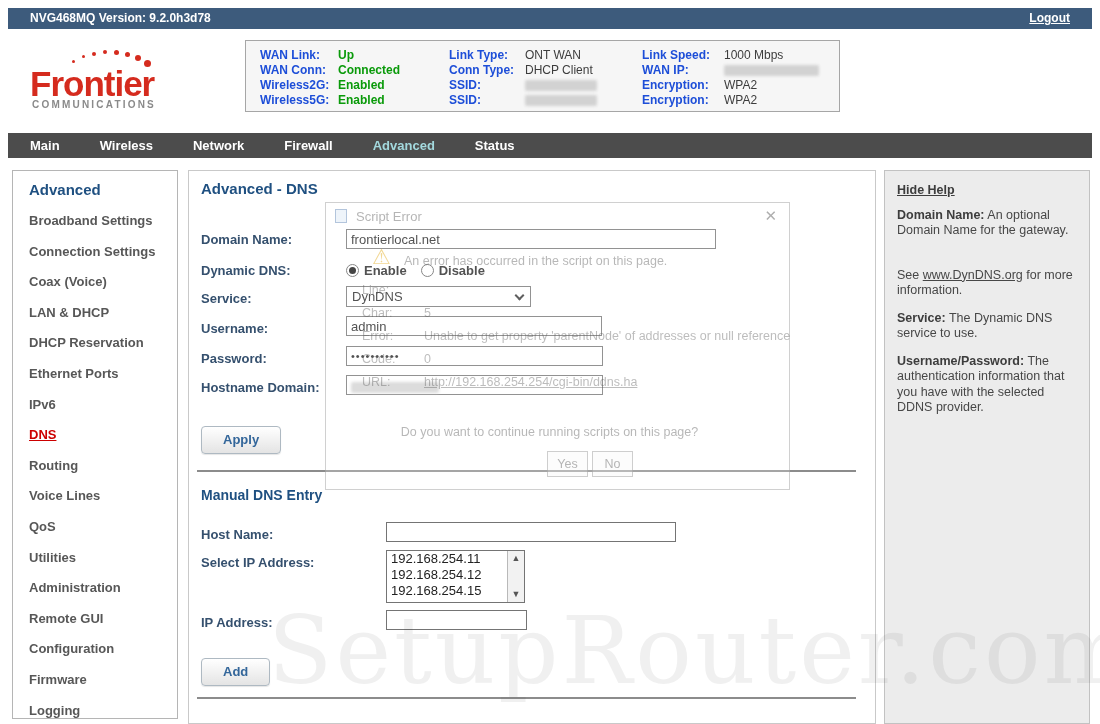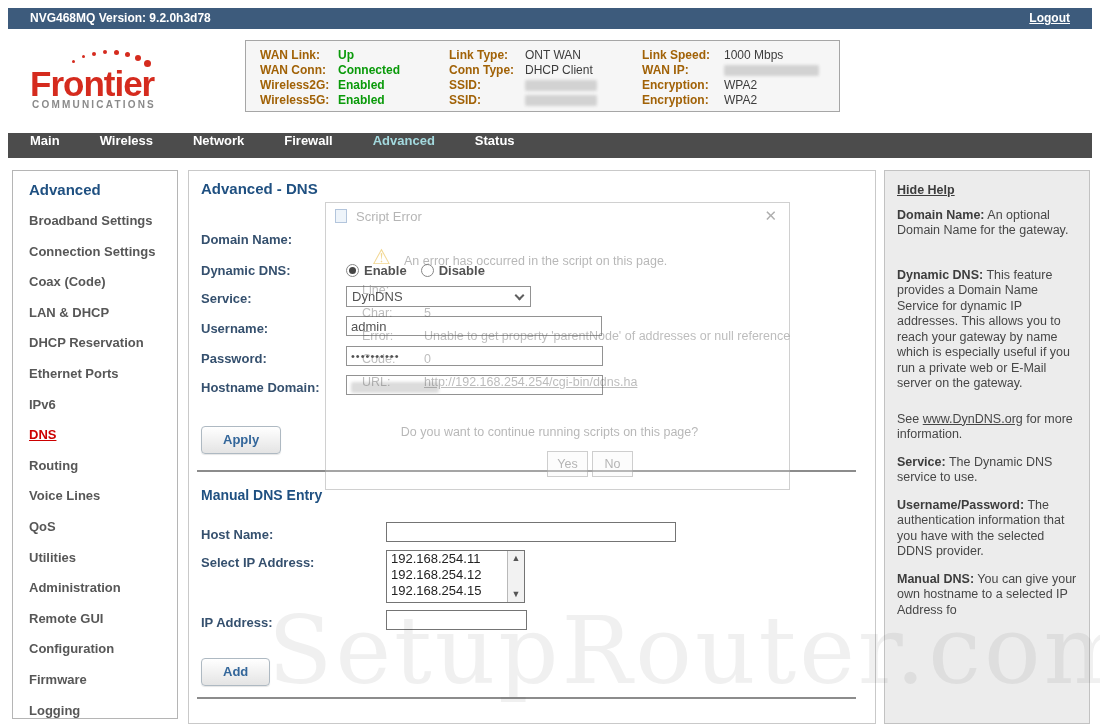--- a/index.html
+++ b/index.html
@@ -16,29 +16,29 @@
   #logo { position:absolute; left:30px; top:44px; width:150px; height:76px; }
   #logo .brand { position:absolute; left:0; top:20px; color:#d52b1e; font-size:35px; font-weight:bold; letter-spacing:-1px; }
   #logo .tagline { position:absolute; left:2px; top:55px; color:#8a8a8a; font-size:10px; font-weight:bold; letter-spacing:2.2px; }
   #logo .dot { position:absolute; background:#d52b1e; border-radius:50%; }
 
   
   #statusbox { position:absolute; left:245px; top:40px; width:595px; height:72px; background:#f6f6f6; border:1px solid #a6a6a6; }
   .stat-col { position:absolute; top:7px; }
   .stat-col.c0 { left:14px; }  .stat-col.c1 { left:203px; }  .stat-col.c2 { left:396px; }
   .stat-row { font-size:12px; height:15px; line-height:15px; white-space:nowrap; }
-  .stat-label { font-weight:bold; color:#a16207; display:inline-block; }
+  .stat-label { font-weight:bold; color:#1d4ed8; display:inline-block; }
   .c0 .stat-label { width:78px; } .c1 .stat-label { width:76px; } .c2 .stat-label { width:82px; }
   .stat-val { color:#3c3c3c; }
   .stat-val.green { color:#0a9a0a; font-weight:bold; }
   .blurpatch { display:inline-block; height:11px; background:#d2d2d2; border-radius:2px; filter:blur(1.5px); vertical-align:middle; }
 
   
   #nav { position:absolute; left:8px; top:133px; width:1084px; height:25px; background:#4c4c4c;
-         display:flex; gap:40px; padding-left:22px; align-items:flex-start; }
+         display:flex; gap:40px; padding-left:22px; align-items:center; }
   .nav-item { color:#fff; font-size:13px; font-weight:bold; cursor:pointer; }
   .nav-item.active { color:#a3d9de; }
 
   
   #sidebar { position:absolute; left:12px; top:170px; width:166px; height:549px; border:1px solid #b5b5b5; background:#fff; padding:10px 0 0 16px; }
   #sidebar .heading { font-size:15px; font-weight:bold; color:#1f5081; margin-bottom:15px; }
   .side-item { font-size:13px; font-weight:bold; color:#575757; margin-bottom:15.6px; cursor:pointer; white-space:nowrap; }
   .side-item.active { color:#cc0000; text-decoration:underline; }
 
   
@@ -153,21 +153,21 @@
     <span class="nav-item">Network</span>
     <span class="nav-item">Firewall</span>
     <span class="nav-item active">Advanced</span>
     <span class="nav-item">Status</span>
   </div>
 
   <div id="sidebar">
     <div class="heading">Advanced</div>
     <div class="side-item">Broadband Settings</div>
     <div class="side-item">Connection Settings</div>
-    <div class="side-item">Coax (Code)</div>
+    <div class="side-item">Coax (Voice)</div>
     <div class="side-item">LAN &amp; DHCP</div>
     <div class="side-item">DHCP Reservation</div>
     <div class="side-item">Ethernet Ports</div>
     <div class="side-item">IPv6</div>
     <div class="side-item active">DNS</div>
     <div class="side-item">Routing</div>
     <div class="side-item">Voice Lines</div>
     <div class="side-item">QoS</div>
     <div class="side-item">Utilities</div>
     <div class="side-item">Administration</div>
@@ -175,20 +175,21 @@
     <div class="side-item">Configuration</div>
     <div class="side-item">Firmware</div>
     <div class="side-item">Logging</div>
 
   </div>
 
   <div id="main">
     <div class="page-title">Advanced - DNS</div>
 
     <div class="frm-label" style="top:61px;">Domain Name:</div>
+    <input class="txtinput z30" style="left: 157px; top: 58px; width: 370px;" value="frontierlocal.net">
 
     <div class="frm-label" style="top:92px;">Dynamic DNS:</div>
     <div style="position:absolute;left:157px;top:90px;white-space:nowrap;" class="z30">
       <span class="radio checked"></span><span class="radio-lab">Enable</span><span class="radio"></span><span class="radio-lab">Disable</span>
     </div>
 
     <div class="frm-label" style="top:120px;">Service:</div>
     <div class="selectbox z30" style="left:157px;top:115px;">
       <span>DynDNS</span>
       <span class="chev"></span>
@@ -230,25 +231,23 @@
 
     <div class="btn z30" style="left:12px;top:487px;">Add</div>
 
     <div class="hr-line" style="top:526px;"></div>
 
   </div>
 
   <div id="help">
     <div class="hide">Hide Help</div>
     <p class="gap-lg"><span class="term">Domain Name:</span><span> An optional Domain Name for the gateway.</span></p>
-    <p class="gap-md"><span class="term">Dynamic DNS:</span><span> This feature provides a Domain Name Service for dynamic IP addresses. This allows you to reach your gateway by name which is especially useful if you run a private web or E-Mail server on the gateway.</span></p>
     <p><span>See </span><a>www.DynDNS.org</a><span> for more information.</span></p>
     <p><span class="term">Service:</span><span> The Dynamic DNS service to use.</span></p>
     <p><span class="term">Username/Password:</span><span> The authentication information that you have with the selected DDNS provider.</span></p>
-    <p><span class="term">Manual DNS:</span><span> You can give your own hostname to a selected IP Address fo</span></p>
   </div>
 
   <div id="dialog">
     <div class="titlebar">
       <span class="dlg-icon"></span>
       <span class="dlg-title">Script Error</span>
       <span class="dlg-close">✕</span>
     </div>
     <span class="warn">⚠</span>
     <div class="msg">An error has occurred in the script on this page.</div>

